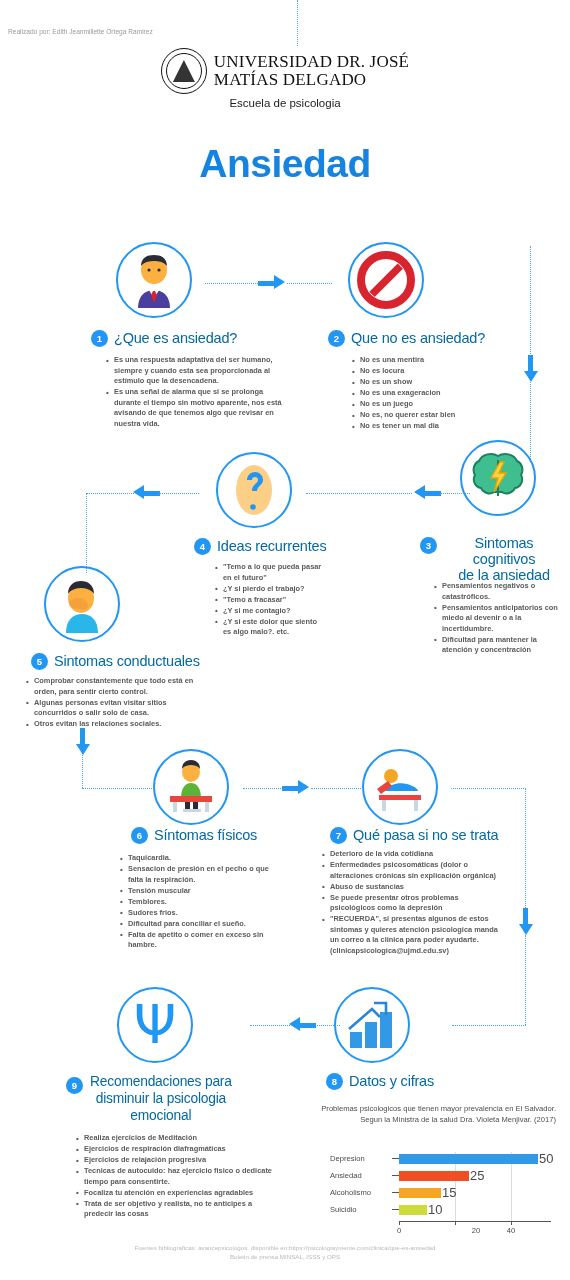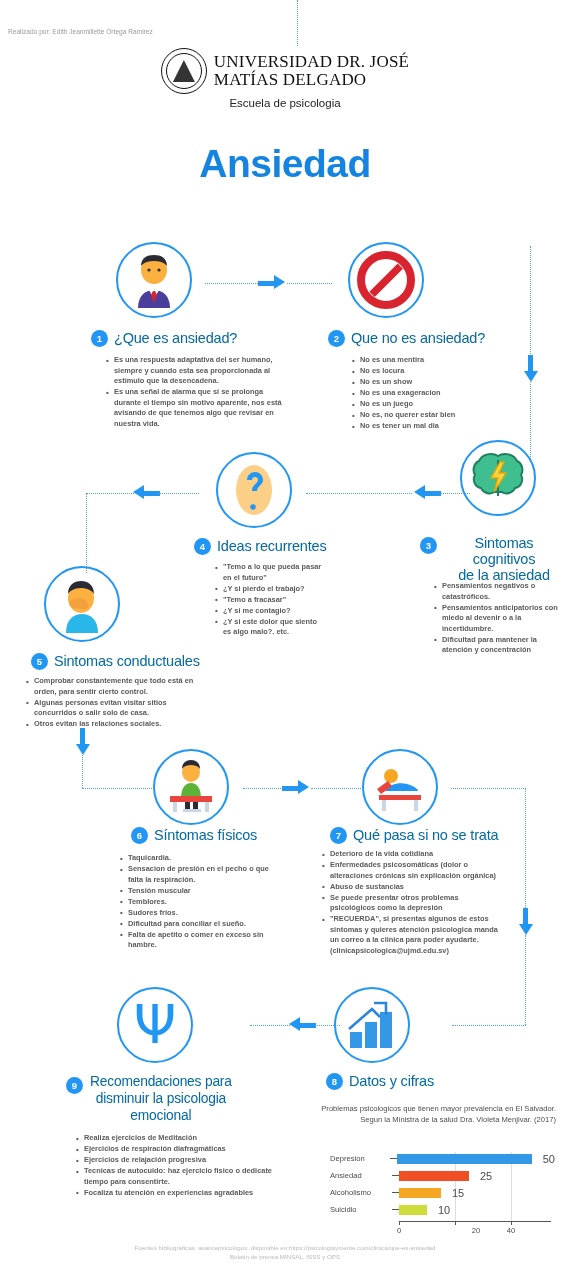--- a/index.html
+++ b/index.html
@@ -108,21 +108,21 @@
 
   
   #chart-wrap { left: 330px; top: 1152px; width: 225px; height: 82px; }
   .bar-row { position: relative; height: 13px; margin-bottom: 4px; display:flex; align-items:center; }
   .bar-label {
     width: 62px; text-align: left; padding-right: 3px;
     font-size: 7.6px; color: #4a4a4a;
   }
   .bar-tick { width: 7px; height: 1px; background: #555; }
   .bar { height: 10px; }
-  .bar-val { font-size: 11px; color: #4a4a4a; padding-left: 11px; }
+  .bar-val { font-size: 13px; color: #4a4a4a; padding-left: 1px; }
   #x-axis {
     position: absolute; left: 69px; top: 69px; width: 152px; height: 1px; background: #555;
   }
   .x-tick { position: absolute; top: 69px; width: 1px; height: 4px; background: #555; }
   .x-lab { position: absolute; top: 74px; font-size: 7.6px; color: #4a4a4a; transform: translateX(-50%); }
   .grid-v { position: absolute; top: 0; width: 1px; background: #dcdcdc; }
 
   #footer {
     left: 0; top: 1243px; width: 570px; text-align: center;
     font-size: 6.2px; color: #b9b9b9; line-height: 1.5;
@@ -429,20 +429,21 @@
         <span style="display:block">emocional</span>
       </span>
     </div>
   </div>
   <ul class="bullets abs" style="left:76px; top:1133px; width:204px;">
     <li>Realiza ejercicios de Meditación</li>
     <li>Ejercicios de respiración diafragmáticas</li>
     <li>Ejercicios de relajación progresiva</li>
     <li>Tecnicas de autocuido: haz ejercicio fisico o dedicate tiempo para consentirte.</li>
     <li>Focaliza tu atención en experiencias agradables</li>
+    <li>Trata de ser objetivo y realista, no te anticipes a predecir las cosas</li>
   </ul>
 
   <div class="abs" id="footer">
     <div>Fuentes bibliograficas: avancepsicologos. disponible en:https://psicologiaymente.com/clinica/que-es-ansiedad</div>
     <div>Boletin de prensa MINSAL, ISSS y OPS</div>
   </div>
 
 </div>
 
 </body></html>

